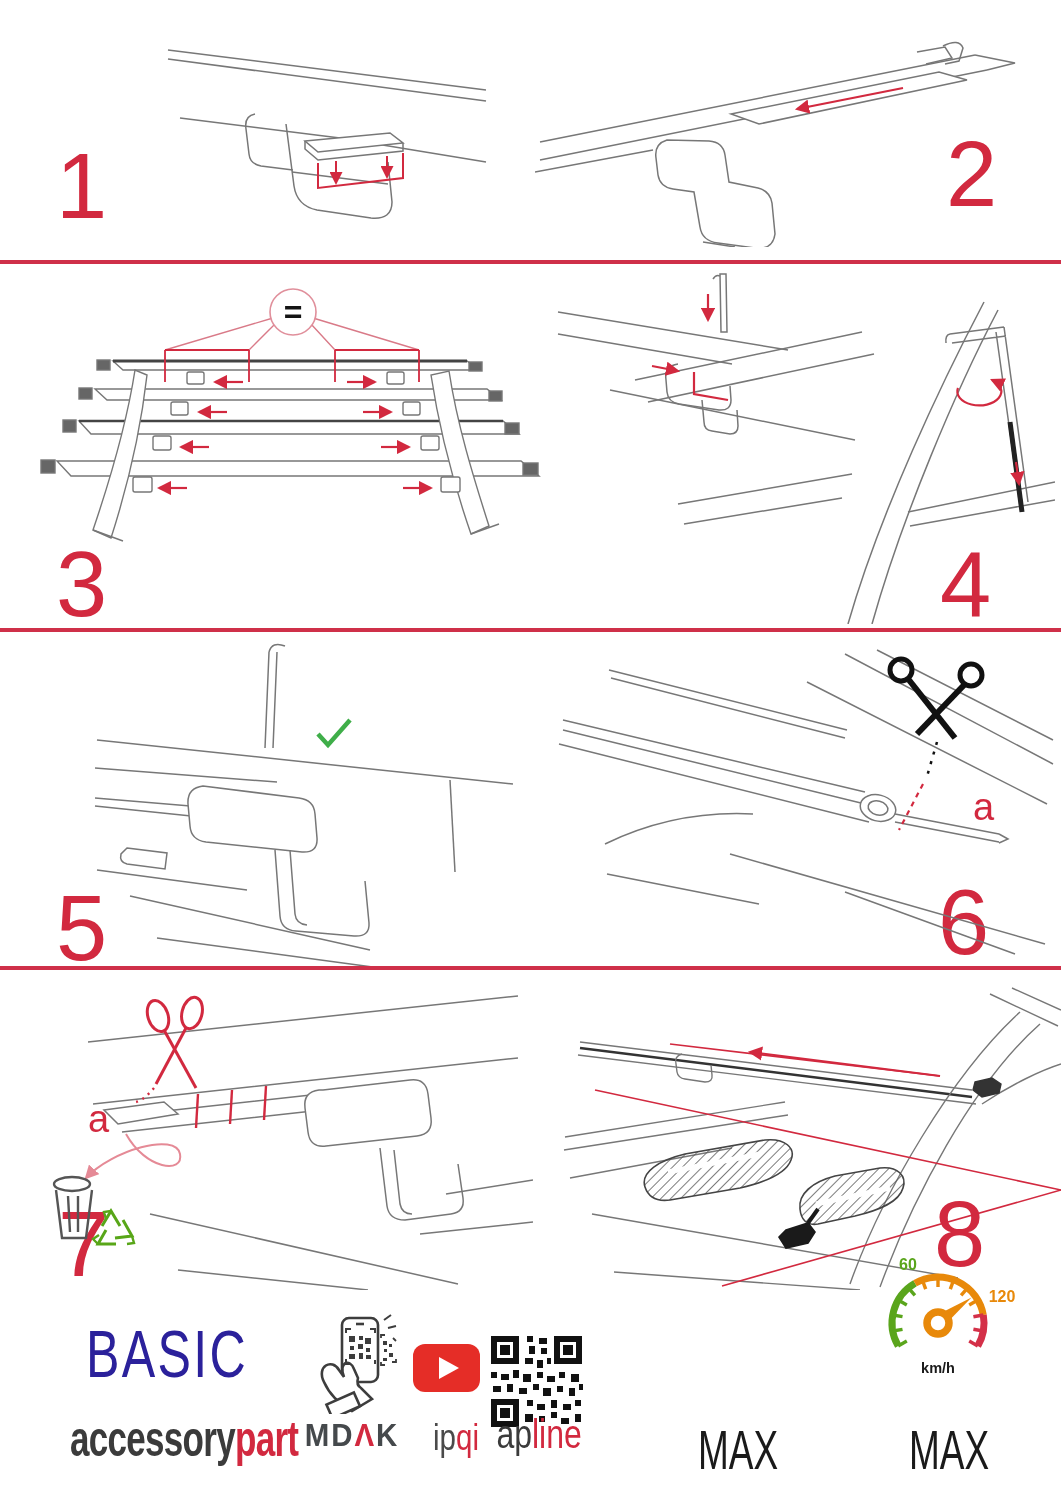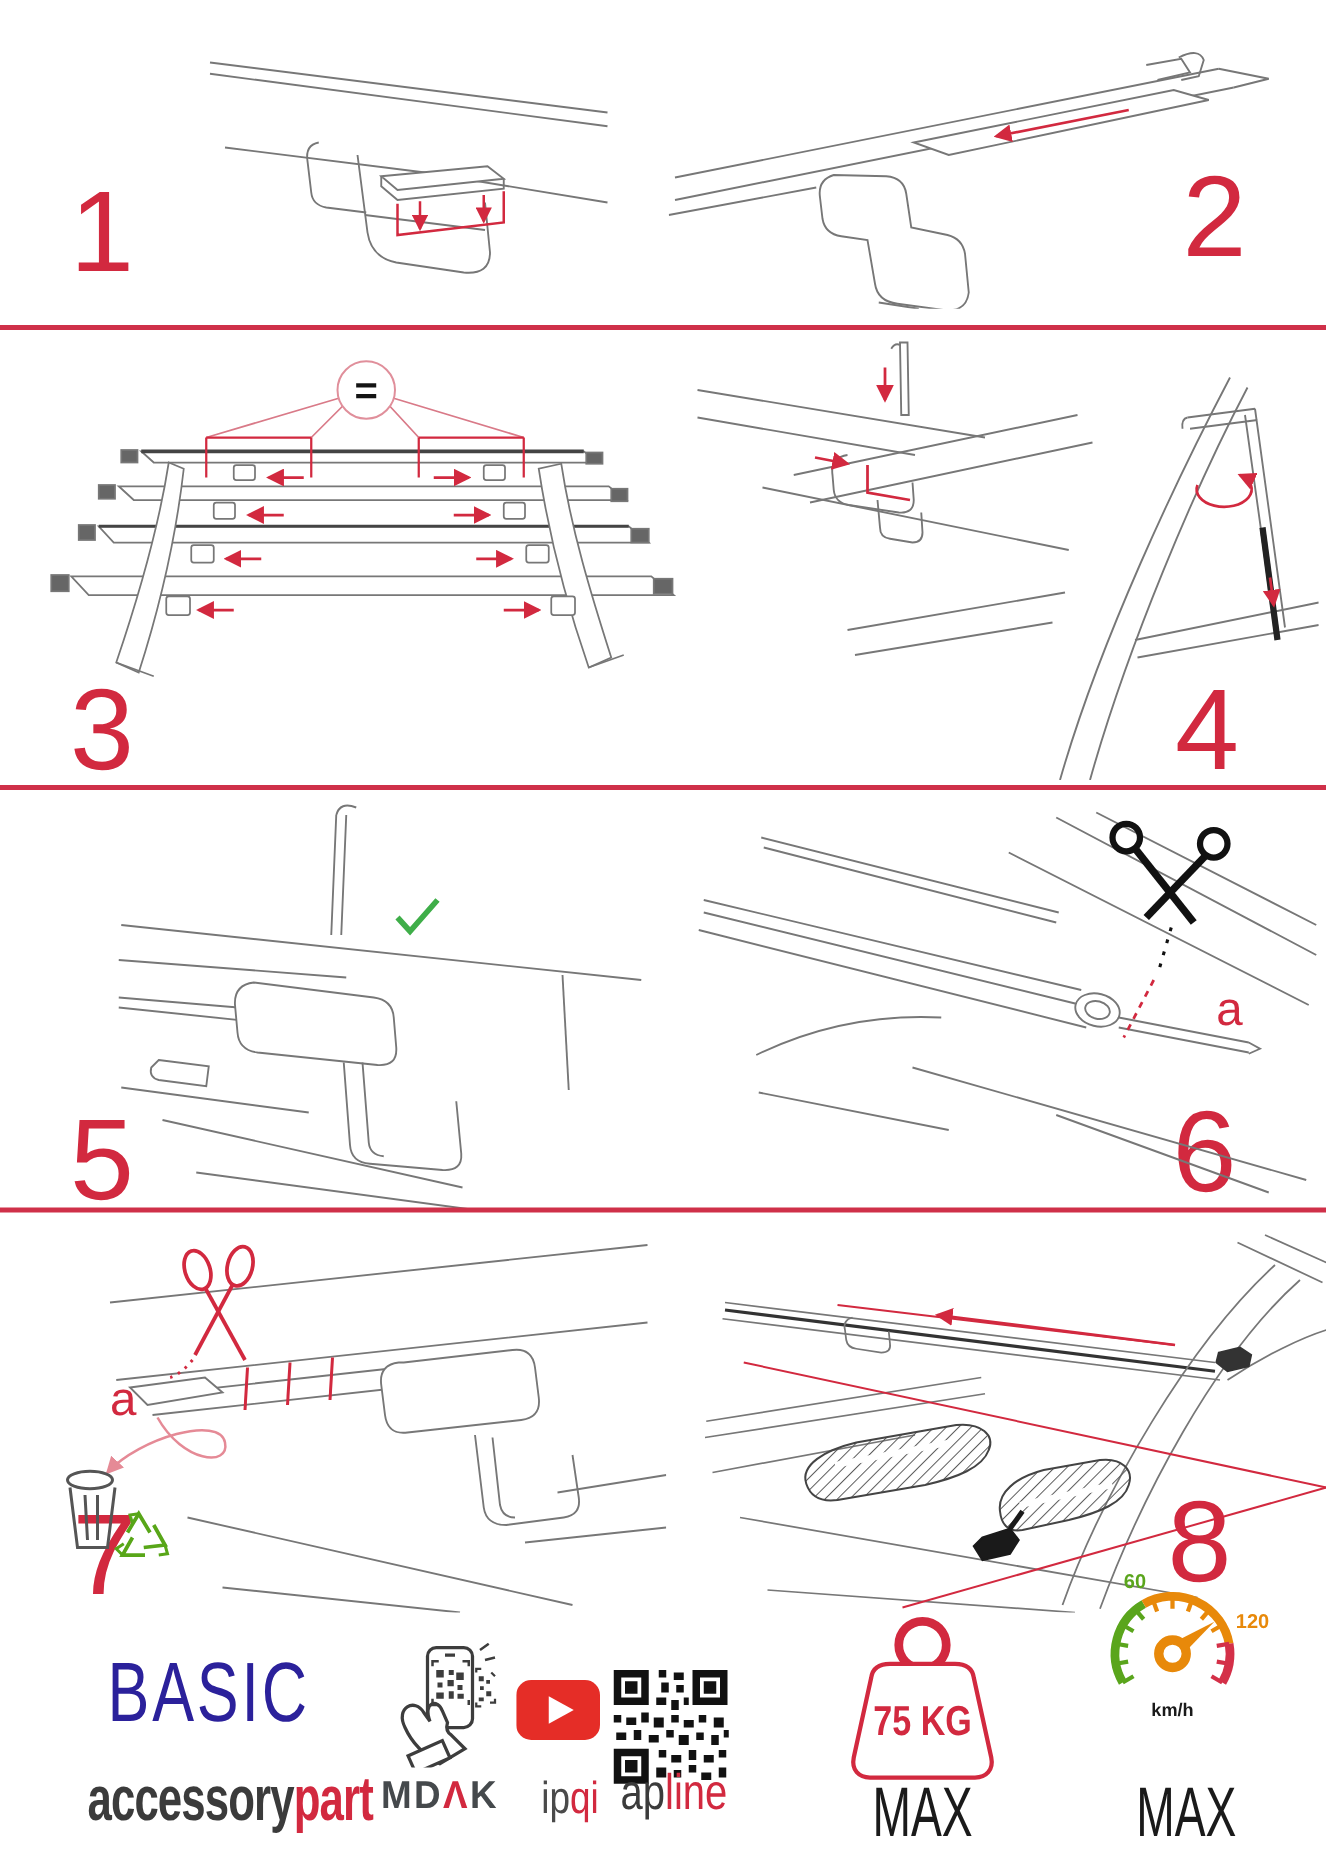--- a/index.html
+++ b/index.html
@@ -380,27 +380,20 @@
           <rect x="62" y="78" width="6" height="6"></rect>
         <rect x="72" y="84" width="8" height="6"></rect>
           <rect x="86" y="80" width="6" height="8"></rect>
       </g>
     </svg>
   </div>
   <div class="logoline apline">
     <span>ap</span><span class="red">line</span>
   </div>
 
-  <div class="panel" style="left:668px;top:1290px">
-    <svg width="140" height="140" viewBox="0 0 140 140">
-      <circle cx="70" cy="26" r="19" fill="none" stroke="#d2293f" stroke-width="7"></circle>
-      <path d="M44,41 L96,41 C105,41 110,45 111,52 L125,116 C127,126 121,132 112,132 L28,132 C19,132 13,126 15,116 L29,52 C30,45 35,41 44,41 Z" fill="#fff" stroke="#d2293f" stroke-width="3.4"></path>
-      <text transform="translate(70,98) scale(0.88,1.08)" text-anchor="middle" font-size="31" font-weight="bold" fill="#d2293f">75 KG</text>
-    </svg>
-  </div>
   <div class="maxlab" style="left:668px;top:1422px;width:140px">MAX</div>
 
   <div class="panel" style="left:874px;top:1248px">
     <svg width="150" height="135" viewBox="0 0 150 135">
       <g fill="none" stroke-linecap="butt">
         <path d="M24.2,98 A46,46 0 0 1 41,35.2" stroke="#5aa51c" stroke-width="7"></path>
         <path d="M41,35.2 A46,46 0 0 1 109.3,67" stroke="#e8890a" stroke-width="7"></path>
         <path d="M109.3,67 A46,46 0 0 1 103.8,98" stroke="#d43048" stroke-width="7"></path>
         <g stroke-width="3.4">
           <line x1="24.2" y1="98" x2="32.8" y2="93" stroke="#5aa51c"></line>

